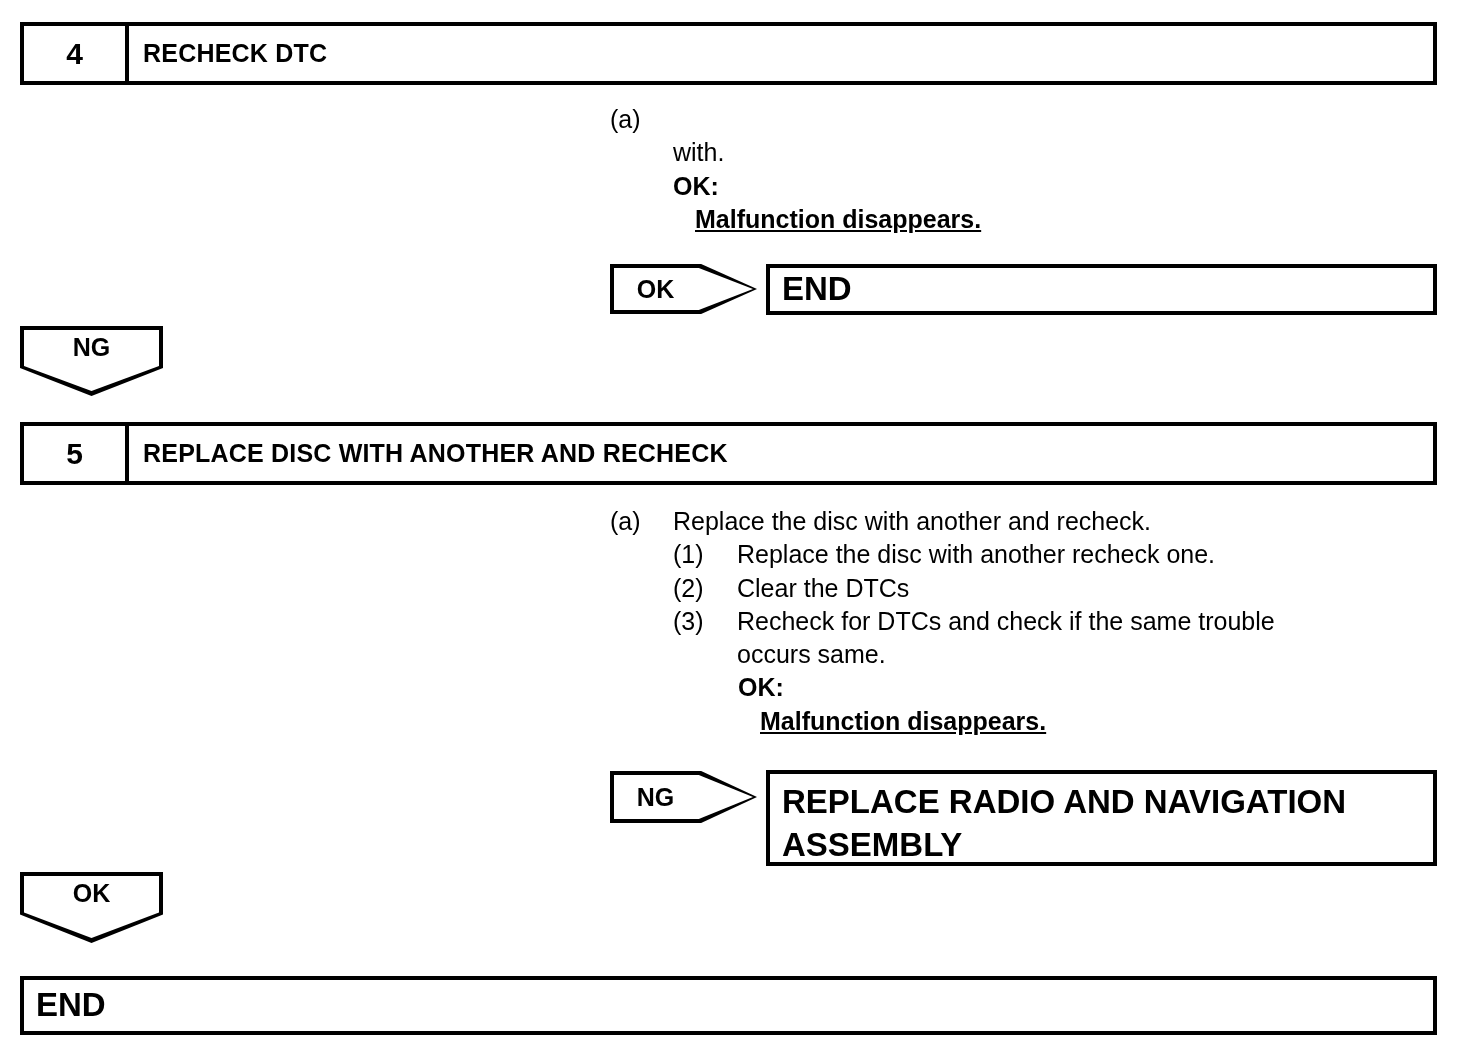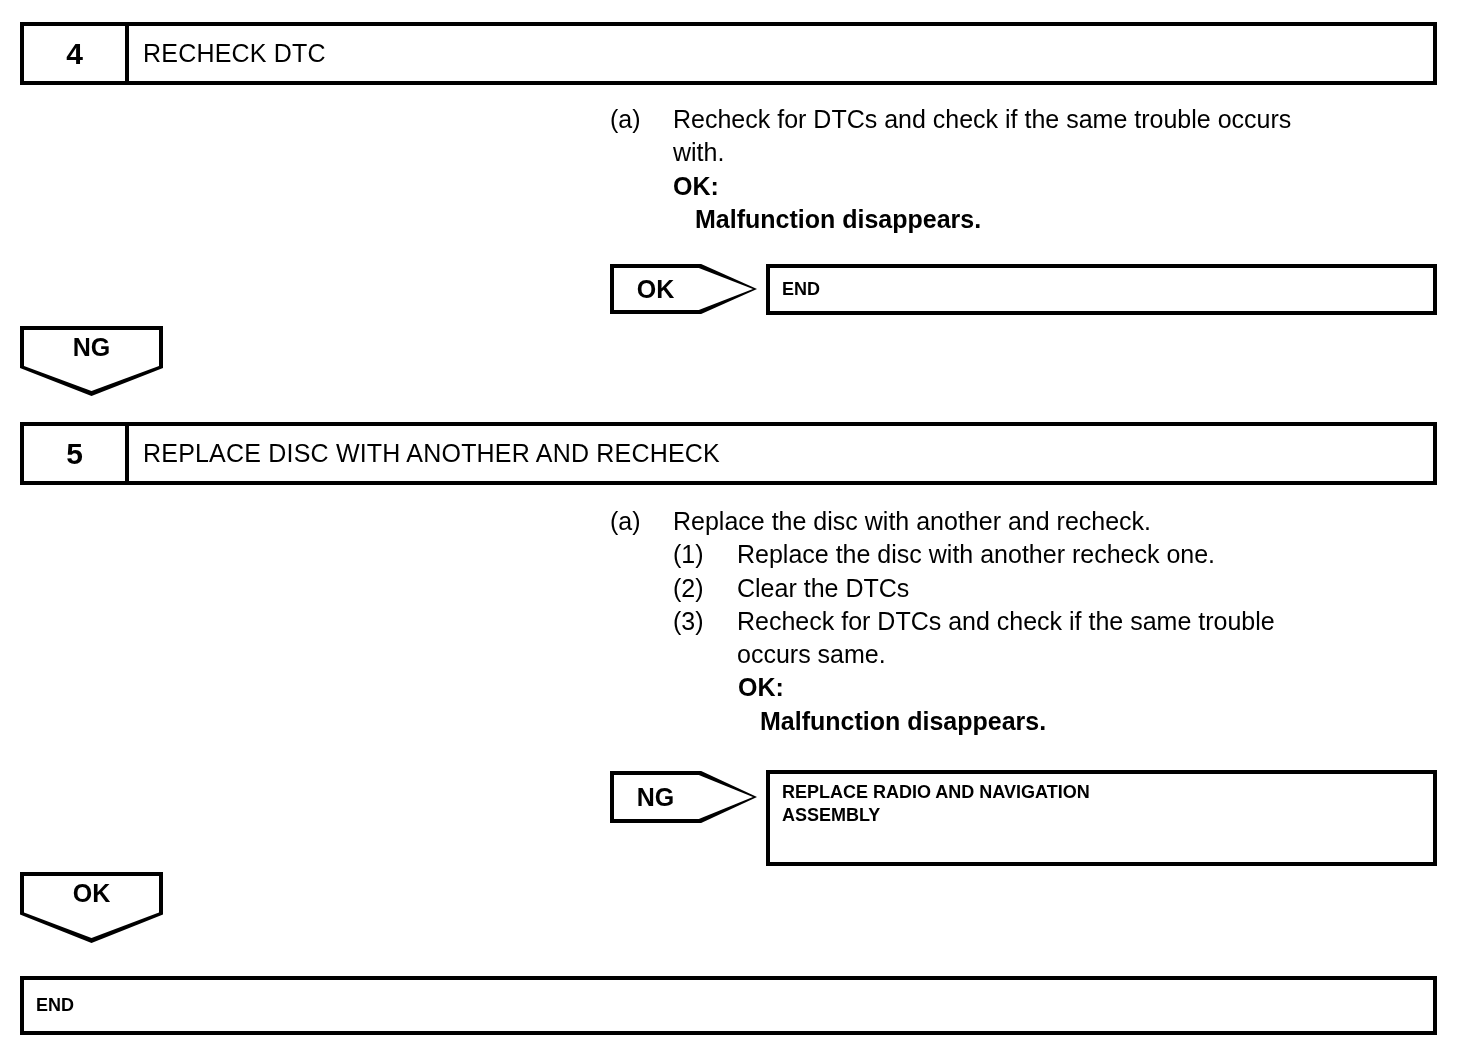--- a/index.html
+++ b/index.html
@@ -39,34 +39,34 @@
     font-size: 30px;
     font-weight: bold;
     letter-spacing: 0px;
   }
   .step-title {
     flex: 1;
     display: flex;
     align-items: center;
     padding-left: 14px;
     font-size: 25px;
-    font-weight: normal;
+    font-weight: bold;
     letter-spacing: 0.2px;
   }
 
   
   .result-box {
     position: absolute;
     border: 4px solid #000;
     background: #fff;
     box-sizing: border-box;
     display: flex;
     align-items: flex-start;
     padding: 7px 0 0 12px;
-    font-size: 18px;
+    font-size: 33px;
     font-weight: bold;
     line-height: 1.3;
   }
   .result-box.single {
     align-items: center;
     padding-top: 0;
   }
 
   
   .flag-right {
@@ -150,39 +150,40 @@
     flex: 1 1 auto;
   }
   .indent-1 { margin-left: 63px; }
   .ok-label {
     font-weight: bold;
     margin-left: 128px;
   }
   .ok-value {
     font-weight: bold;
     margin-left: 150px;
+    text-decoration: underline;
   }
   .ok-label-a { margin-left: 63px; }
   .ok-value-a { margin-left: 85px; }
 </style>
 </head>
 <body>
 
 <div id="page">
 
   <div class="step-box" style="left:20px; top:22px; width:1417px; height:63px;">
     <div class="step-num">4</div>
     <div class="step-title">RECHECK DTC</div>
   </div>
 
   <div class="proc" style="left:610px; top:103px; width:840px;">
     <div class="proc-row">
       <span class="marker lvl-a">(a)</span>
       <span class="body-text">
-        <span>Recheck for DTCs and check if the same trouble occurs</span><br>
+        <br>
         <span>with.</span>
       </span>
     </div>
     <div class="ok-label ok-label-a">OK:</div>
     <div class="ok-value ok-value-a">Malfunction disappears.</div>
   </div>
 
   <div class="flag-right" style="left:610px; top:264px; width:147px; height:50px;">
     <div class="inner"></div>
     <div class="lbl">OK</div>

